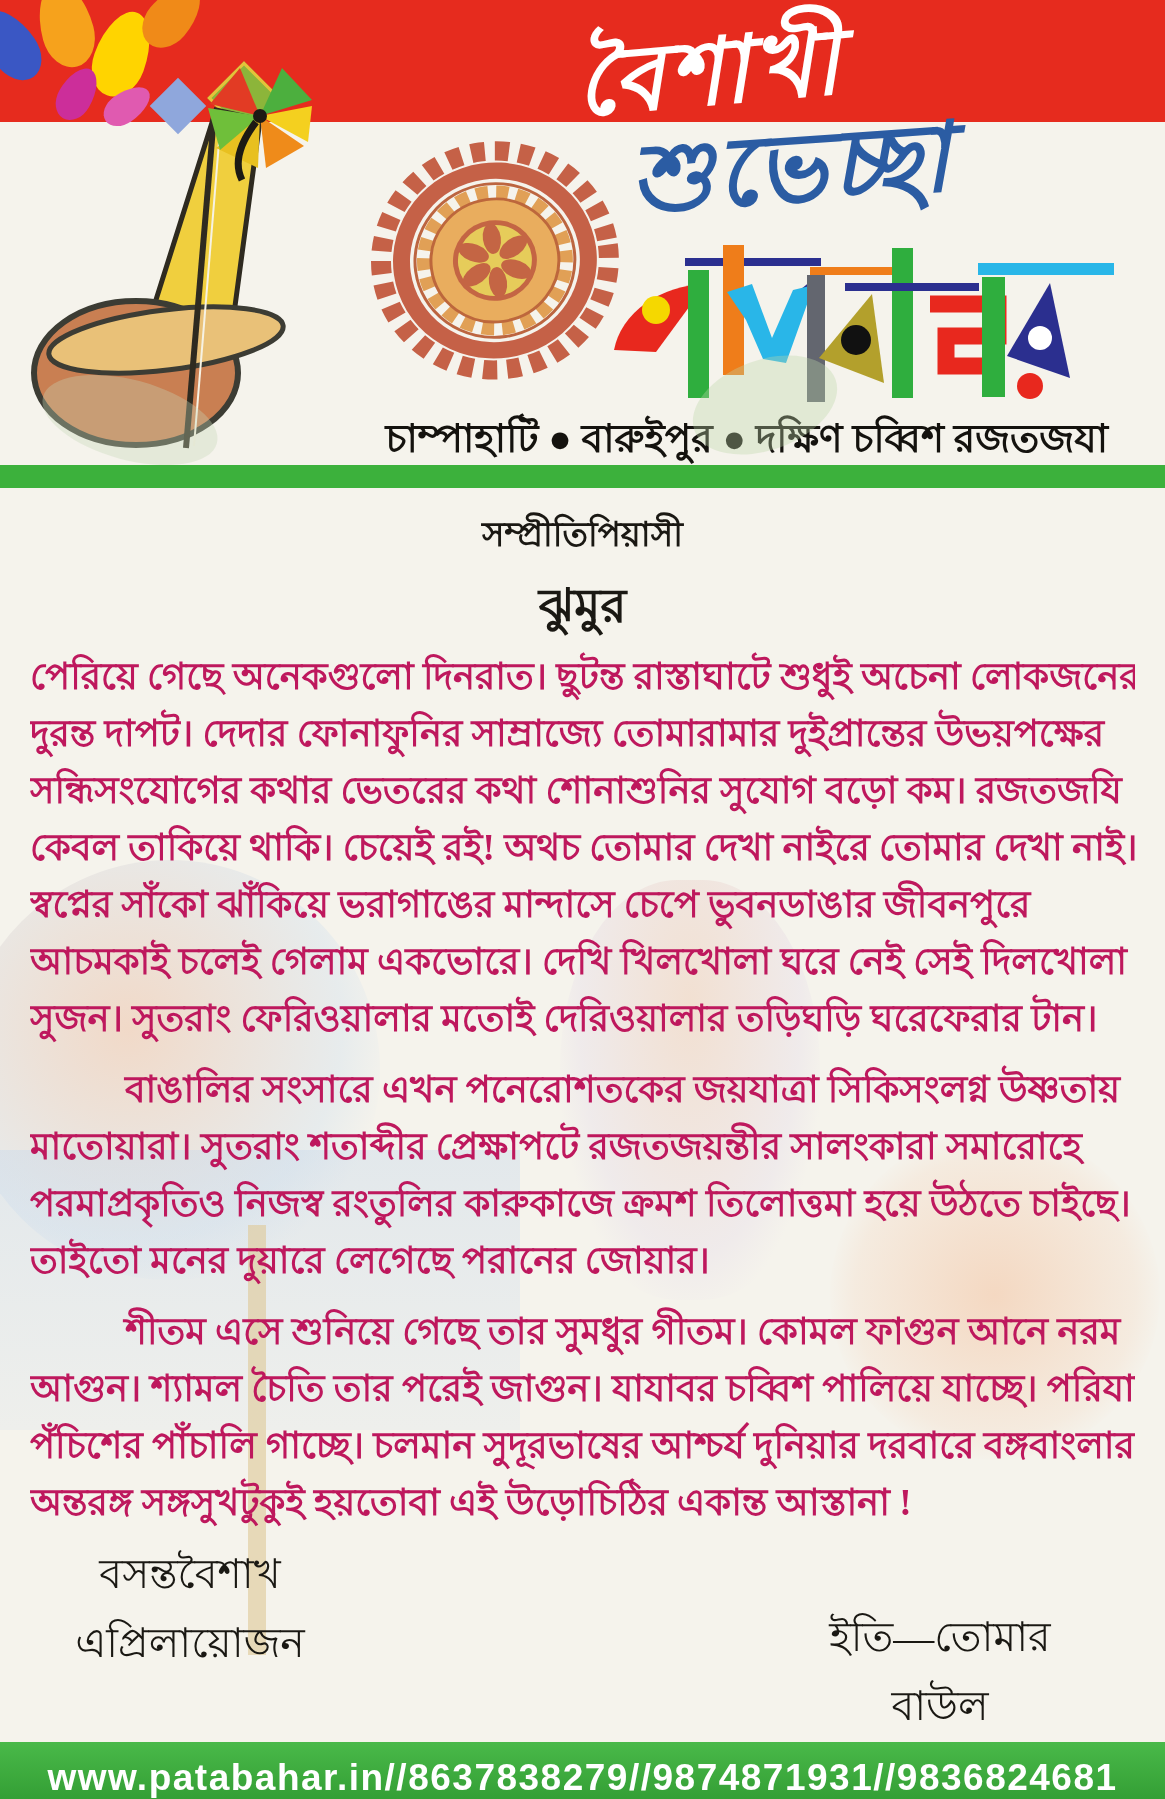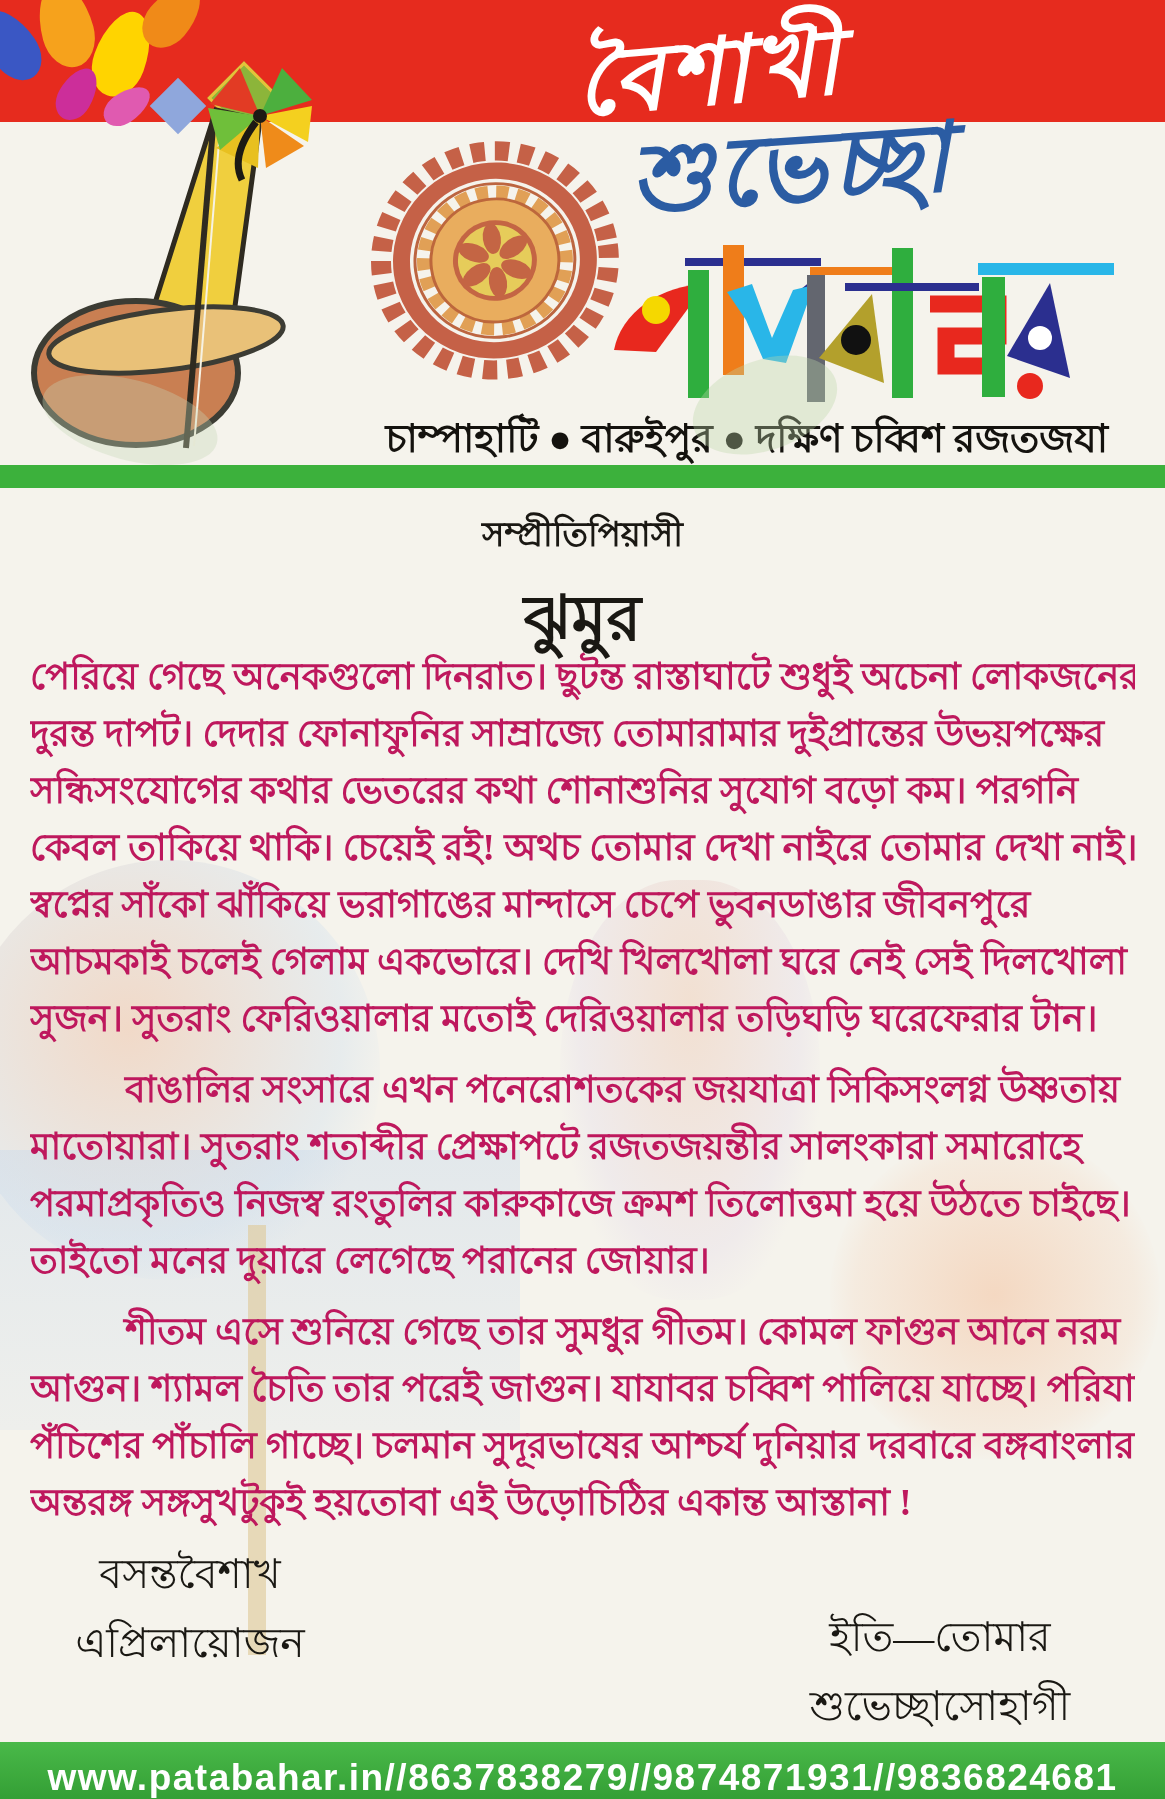--- a/index.html
+++ b/index.html
@@ -58,21 +58,21 @@
     background:rgba(190,214,170,.35);transform:rotate(-20deg);}
   .wm-leafB{left:40px;top:380px;width:180px;height:80px;border-radius:50%;
     background:rgba(198,216,182,.35);transform:rotate(15deg);}
   .wm-fish{left:560px;top:880px;width:260px;height:420px;border-radius:45%;
     background:radial-gradient(ellipse at 50% 30%, rgba(236,188,160,.35), rgba(214,196,230,.18) 60%, transparent 75%);}
 
   
   .title1{position:absolute;left:0;top:508px;width:1165px;text-align:center;
     font-size:34px;font-weight:700;white-space:nowrap;}
   .title2{position:absolute;left:0;top:570px;width:1165px;text-align:center;
-    font-size:63px;font-weight:700;white-space:nowrap;}
+    font-size:47px;font-weight:700;white-space:nowrap;}
 
   .bodytext{position:absolute;left:30px;top:648px;width:1105px;}
   .bline{
     height:57px;line-height:57px;font-size:37px;font-weight:700;
     white-space:nowrap;overflow:hidden;color:#be185d;
   }
   .pgap{height:14px;}
   .indent{text-indent:95px;}
 
   
@@ -188,21 +188,21 @@
   <div class="wm wm-circle"></div>
   <div class="wm wm-blue"></div>
   <div class="wm wm-stick"></div>
 
   <div class="title1">সম্প্রীতিপিয়াসী</div>
   <div class="title2">ঝুমুর</div>
 
   <div class="bodytext">
     <div class="bline">পেরিয়ে গেছে অনেকগুলো দিনরাত। ছুটন্ত রাস্তাঘাটে শুধুই অচেনা লোকজনের</div>
     <div class="bline">দুরন্ত দাপট। দেদার ফোনাফুনির সাম্রাজ্যে তোমারামার দুইপ্রান্তের উভয়পক্ষের</div>
-    <div class="bline">সন্ধিসংযোগের কথার ভেতরের কথা শোনাশুনির সুযোগ বড়ো কম। পরগনি</div>
+    <div class="bline">সন্ধিসংযোগের কথার ভেতরের কথা শোনাশুনির সুযোগ বড়ো কম। রজতজযি</div>
     <div class="bline">কেবল তাকিয়ে থাকি। চেয়েই রই! অথচ তোমার দেখা নাইরে তোমার দেখা নাই।</div>
     <div class="bline">স্বপ্নের সাঁকো ঝাঁকিয়ে ভরাগাঙের মান্দাসে চেপে ভুবনডাঙার জীবনপুরে</div>
     <div class="bline">আচমকাই চলেই গেলাম একভোরে। দেখি খিলখোলা ঘরে নেই সেই দিলখোলা</div>
     <div class="bline">সুজন। সুতরাং ফেরিওয়ালার মতোই দেরিওয়ালার তড়িঘড়ি ঘরেফেরার টান।</div>
     <div class="pgap"></div>
     <div class="bline indent">বাঙালির সংসারে এখন পনেরোশতকের জয়যাত্রা সিকিসংলগ্ন উষ্ণতায়</div>
     <div class="bline">মাতোয়ারা। সুতরাং শতাব্দীর প্রেক্ষাপটে রজতজয়ন্তীর সালংকারা সমারোহে</div>
     <div class="bline">পরমাপ্রকৃতিও নিজস্ব রংতুলির কারুকাজে ক্রমশ তিলোত্তমা হয়ে উঠতে চাইছে।</div>
     <div class="bline">তাইতো মনের দুয়ারে লেগেছে পরানের জোয়ার।</div>
     <div class="pgap"></div>
@@ -211,21 +211,20 @@
     <div class="bline">পঁচিশের পাঁচালি গাচ্ছে। চলমান সুদূরভাষের আশ্চর্য দুনিয়ার দরবারে বঙ্গবাংলার</div>
     <div class="bline">অন্তরঙ্গ সঙ্গসুখটুকুই হয়তোবা এই উড়োচিঠির একান্ত আস্তানা !</div>
   </div>
 
   <div class="sig-left">
     <div class="sigline">বসন্তবৈশাখ</div>
     <div class="sigline">এপ্রিলায়োজন</div>
   </div>
   <div class="sig-right">
     <div class="sigline">ইতি—তোমার</div>
-    <div class="sigline">শুভেচ্ছাসোহাগী</div>
     <div class="sigline">বাউল</div>
   </div>
 
   <div class="footer-bar">
     <span class="footer-text">www.patabahar.in//8637838279//9874871931//9836824681</span>
   </div>
 
 </div>
 
 </body></html>

